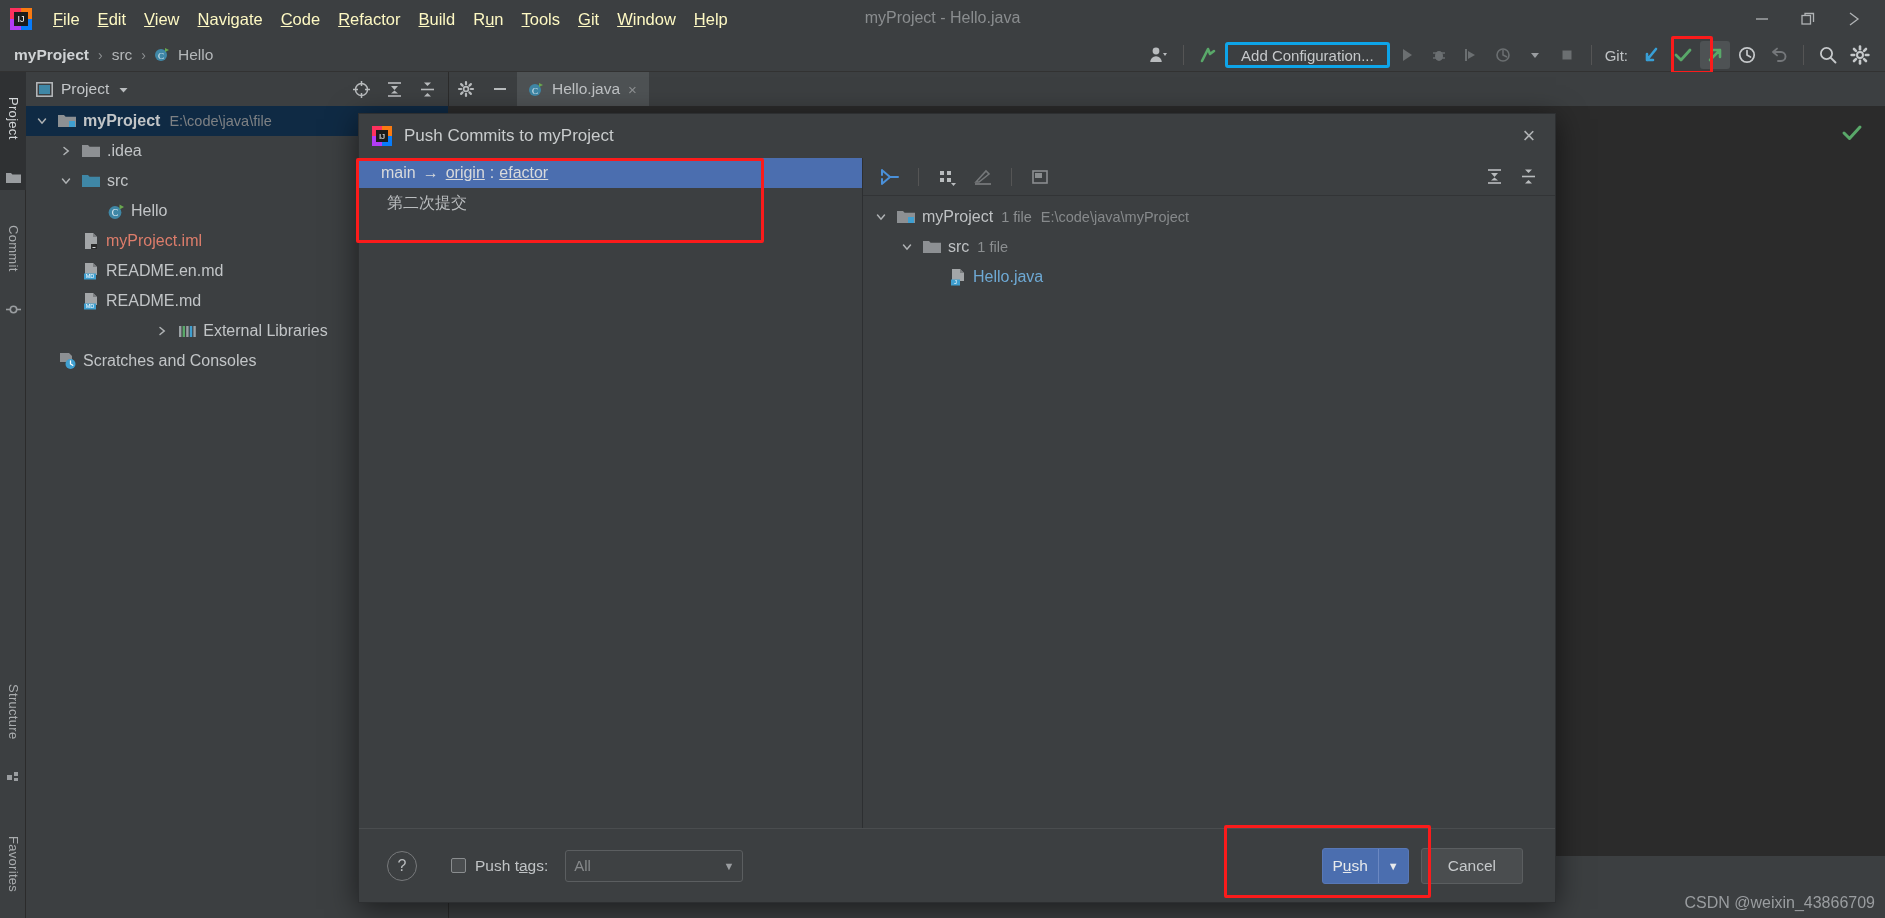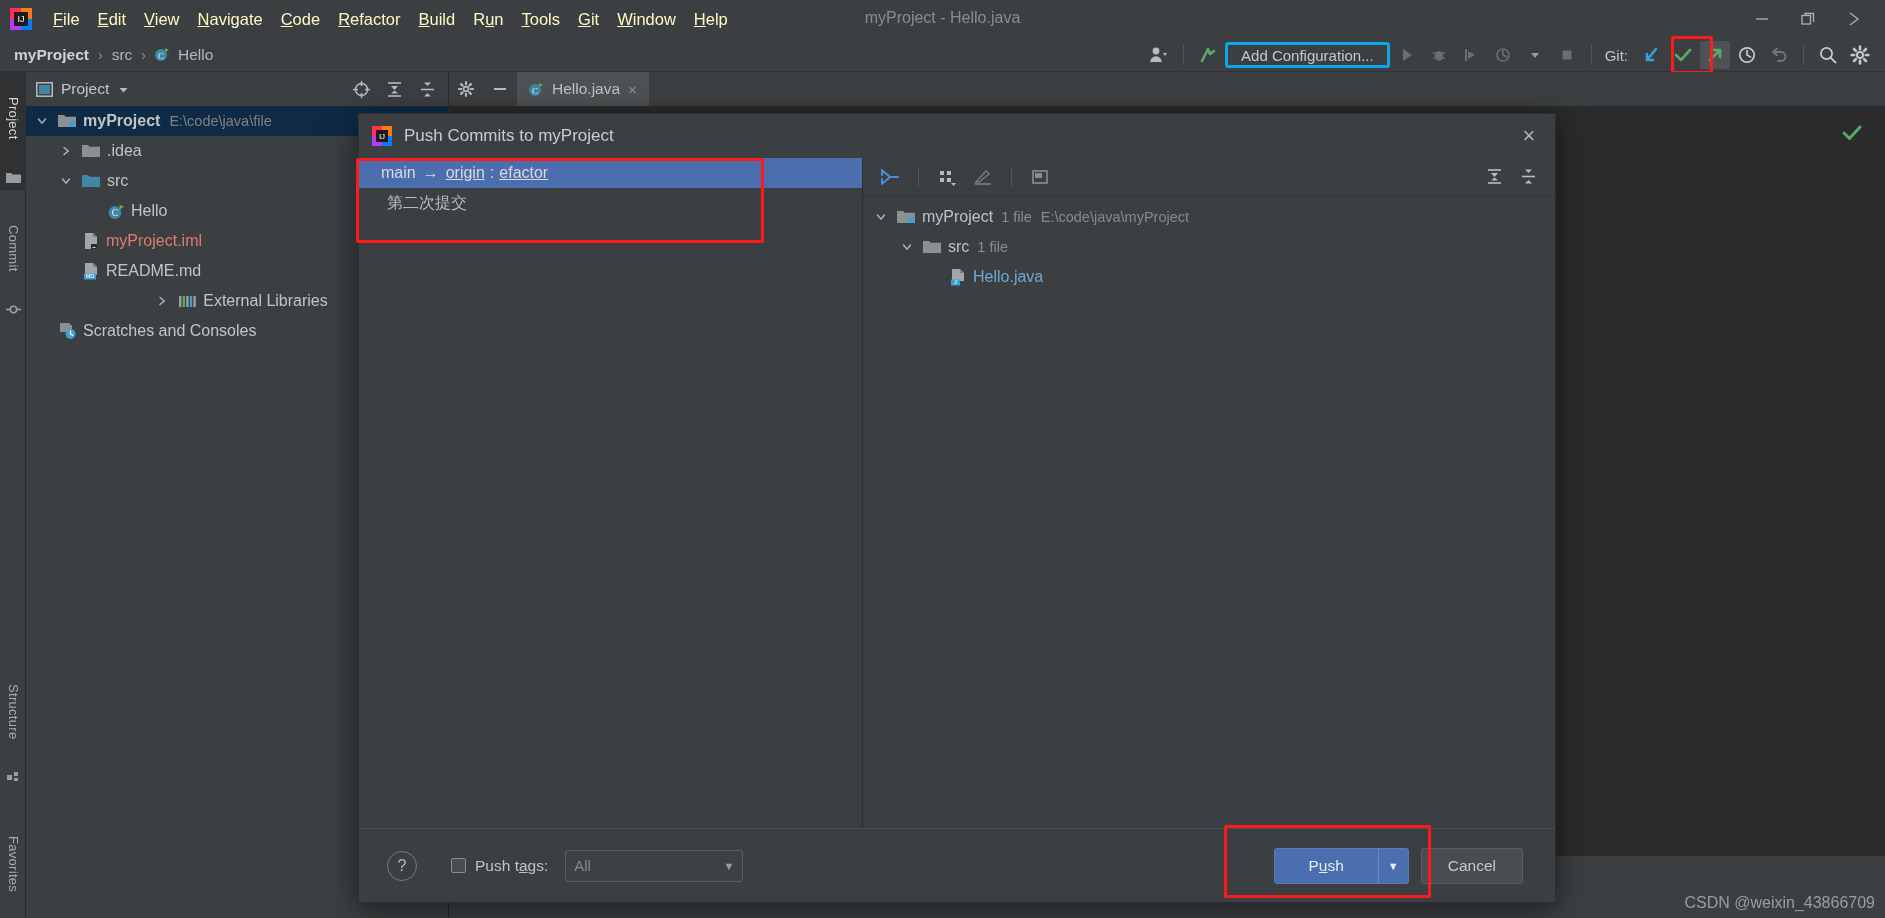--- a/index.html
+++ b/index.html
@@ -146,21 +146,21 @@
   .combo {
     width: 178px; height: 32px; border: 1px solid #5b5e60; border-radius: 3px; background: #3e4143;
     display: flex; align-items: center; padding: 0 8px; font-size: 15px; color: #86898b; margin-left: 8px;
   }
   .combo .ca { margin-left: auto; font-size: 11px; color: #9a9da0; }
   .foot-right { margin-left: auto; display: flex; align-items: center; gap: 12px; padding-right: 14px; }
   .push-btn {
     height: 36px; background: #4b6eaf; border: 1px solid #5878b7; border-radius: 3px;
     display: flex; align-items: center; color: #e8eaec; font-size: 15.5px;
   }
-  .push-btn .main { padding: 0 34px; }
+  .push-btn .main { padding: 0 10px; }
   .push-btn .main .u { text-decoration: underline; }
   .push-btn .split { width: 1px; height: 100%; background: #6b88c2; }
   .push-btn .arrow-part { padding: 0 9px; font-size: 11px; }
   .cancel-btn {
     height: 36px; padding: 0 26px; background: #4a4d4f; border: 1px solid #5b5e60; border-radius: 3px;
     display: flex; align-items: center; font-size: 15.5px; color: #c6c9cb;
   }
   svg { display: block; }
 </style>
 </head>
@@ -468,20 +468,32 @@
           <span class="arrow"></span>
           <span style="display: inline-flex; margin-left: 4px;">
             <svg width="18" height="18" viewBox="0 0 18 18">
               <path d="M3 1 h8 l4 4 v12 h-12 z" fill="#a3a6a8"></path>
               <path d="M11 1 v4 h4 z" fill="#7c7f81"></path>
               <rect x="9" y="12" width="6" height="5" fill="#2b2b2b"></rect>
               <rect x="10.5" y="15" width="3" height="1" fill="#cfd2d4"></rect>
             </svg>
           </span>
           <span class="lbl iml">myProject.iml</span>
+        </div>
+        <div class="row" style="padding-left: 34px;">
+          <span class="arrow"></span>
+          <span style="display: inline-flex; margin-left: 4px;">
+            <svg width="18" height="18" viewBox="0 0 18 18">
+              <path d="M3 1 h8 l4 4 v8 h-12 z" fill="#a3a6a8"></path>
+              <path d="M11 1 v4 h4 z" fill="#7c7f81"></path>
+              <rect x="2" y="11.5" width="12" height="6" fill="#3f9fd0"></rect>
+              <text x="8" y="16.4" font-size="5.6" fill="#ffffff" text-anchor="middle" font-family="Liberation Sans, sans-serif">MD</text>
+            </svg>
+          </span>
+          <span class="lbl">README.en.md</span>
         </div>
         <div class="row" style="padding-left: 34px;">
           <span class="arrow"></span>
           <span style="display: inline-flex; margin-left: 4px;">
             <svg width="18" height="18" viewBox="0 0 18 18">
               <path d="M3 1 h8 l4 4 v8 h-12 z" fill="#a3a6a8"></path>
               <path d="M11 1 v4 h4 z" fill="#7c7f81"></path>
               <rect x="2" y="11.5" width="12" height="6" fill="#3f9fd0"></rect>
               <text x="8" y="16.4" font-size="5.6" fill="#ffffff" text-anchor="middle" font-family="Liberation Sans, sans-serif">MD</text>
             </svg>

